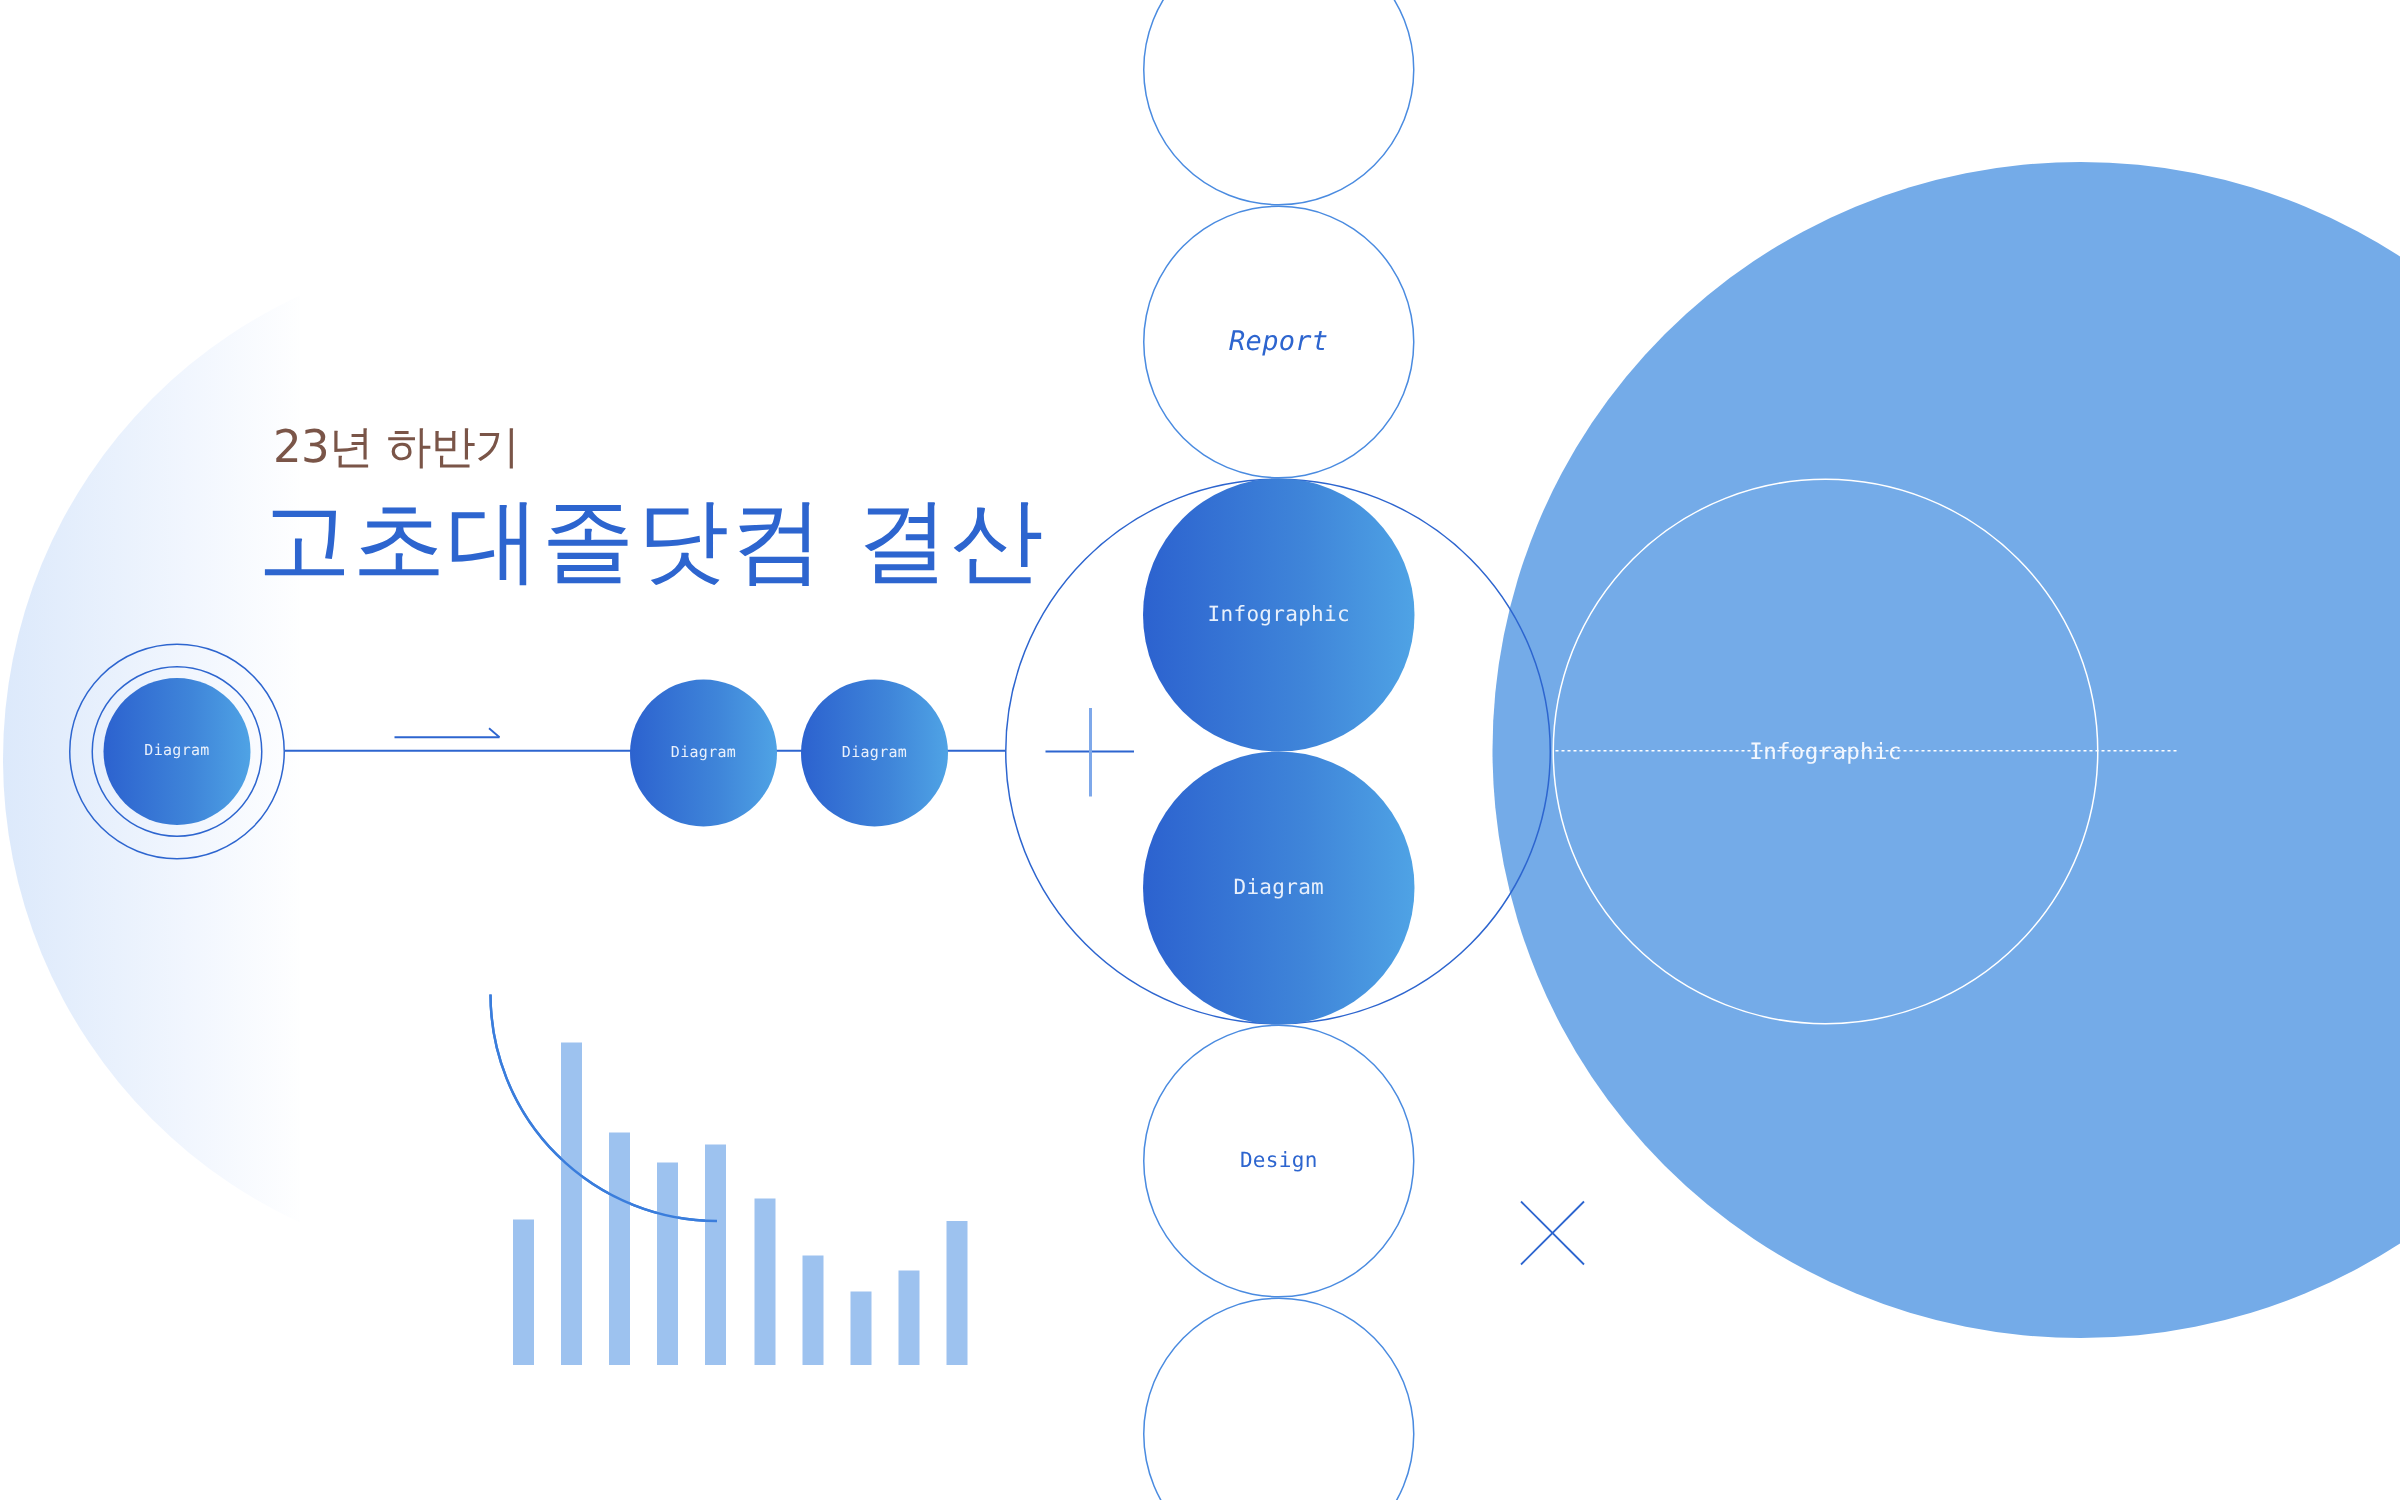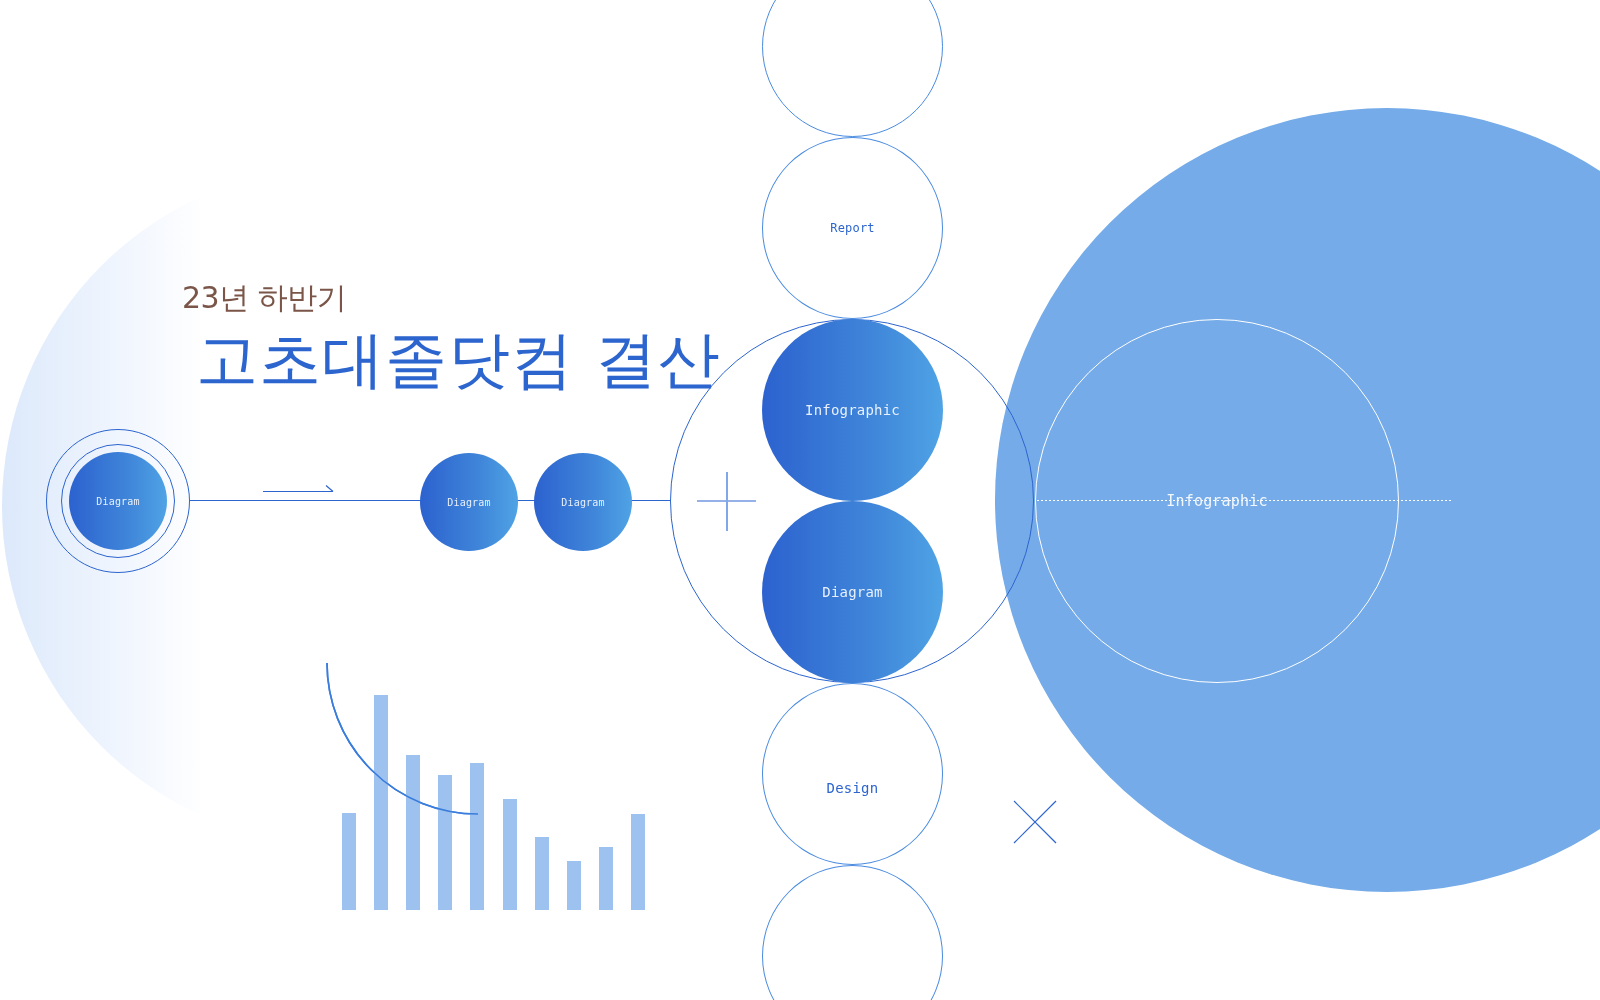--- a/index.html
+++ b/index.html
@@ -20,21 +20,21 @@
     }
     .lbl.white { color: #e8f0fc; }
     .lbl.blue { color: #2d65cf; }
     .subtitle {
       position: absolute; left: 182px; top: 278px;
       font-family: "DejaVu Sans", sans-serif; font-size: 30px; color: #7a5548;
       letter-spacing: -0.5px;
       text-align: center;
     }
     .title {
-      position: absolute; left: 196px; top: 318px;
+      position: absolute; left: 172px; top: 318px;
       font-family: "DejaVu Sans", sans-serif; font-size: 62px; color: #2d65cf;
       letter-spacing: 1px; font-weight: normal;
     }
     .bar { position: absolute; background: #9dc2ef; width: 14px; }
   </style>
 </head>
 <body>
 
 <div class="abs" style="left:0;top:0;width:200px;height:1000px;overflow:hidden;">
   <div style="position:absolute;left:2px;top:166px;width:680px;height:680px;border-radius:50%;
@@ -82,30 +82,30 @@
 <div class="circle grad" style="left:534px;top:453px;width:98px;height:98px;">
   <span class="lbl white" style="font-size:10px;">Diagram</span>
 </div>
 
 <div class="circle ring" style="left:670px;top:319px;width:364px;height:364px;"></div>
 
 <div class="circle ring-light" style="left:762px;top:-44px;width:181px;height:181px;">
   <span class="lbl blue" style="font-size:14px;"></span>
 </div>
 <div class="circle ring-light" style="left:762px;top:137px;width:181px;height:182px;">
-  <span class="lbl blue" style="font-size:12px;">Report</span>
+  <span class="lbl blue" style="font-size:18px;font-style:italic;">Report</span>
 </div>
 <div class="circle grad" style="left:762px;top:319px;width:181px;height:182px;">
   <span class="lbl white" style="font-size:14px;">Infographic</span>
 </div>
 <div class="circle grad" style="left:762px;top:501px;width:181px;height:182px;">
   <span class="lbl white" style="font-size:14px;">Diagram</span>
 </div>
 <div class="circle ring-light" style="left:762px;top:683px;width:181px;height:182px;">
-  <span class="lbl blue" style="font-size:14px;margin-top:14px;">Design</span>
+  <span class="lbl blue" style="font-size:14px;">Design</span>
 </div>
 <div class="circle ring-light" style="left:762px;top:865px;width:181px;height:182px;">
   <span class="lbl blue" style="font-size:14px;"></span>
 </div>
 
 <div class="circle" style="left:1035px;top:319px;width:364px;height:364px;border:1.3px solid #ffffff;">
   <span class="lbl white" style="font-size:15px;color:#f2f7fe;">Infographic</span>
 </div>
 
 <div class="abs" style="left:0;top:0;width:1600px;height:1000px;pointer-events:none;">

